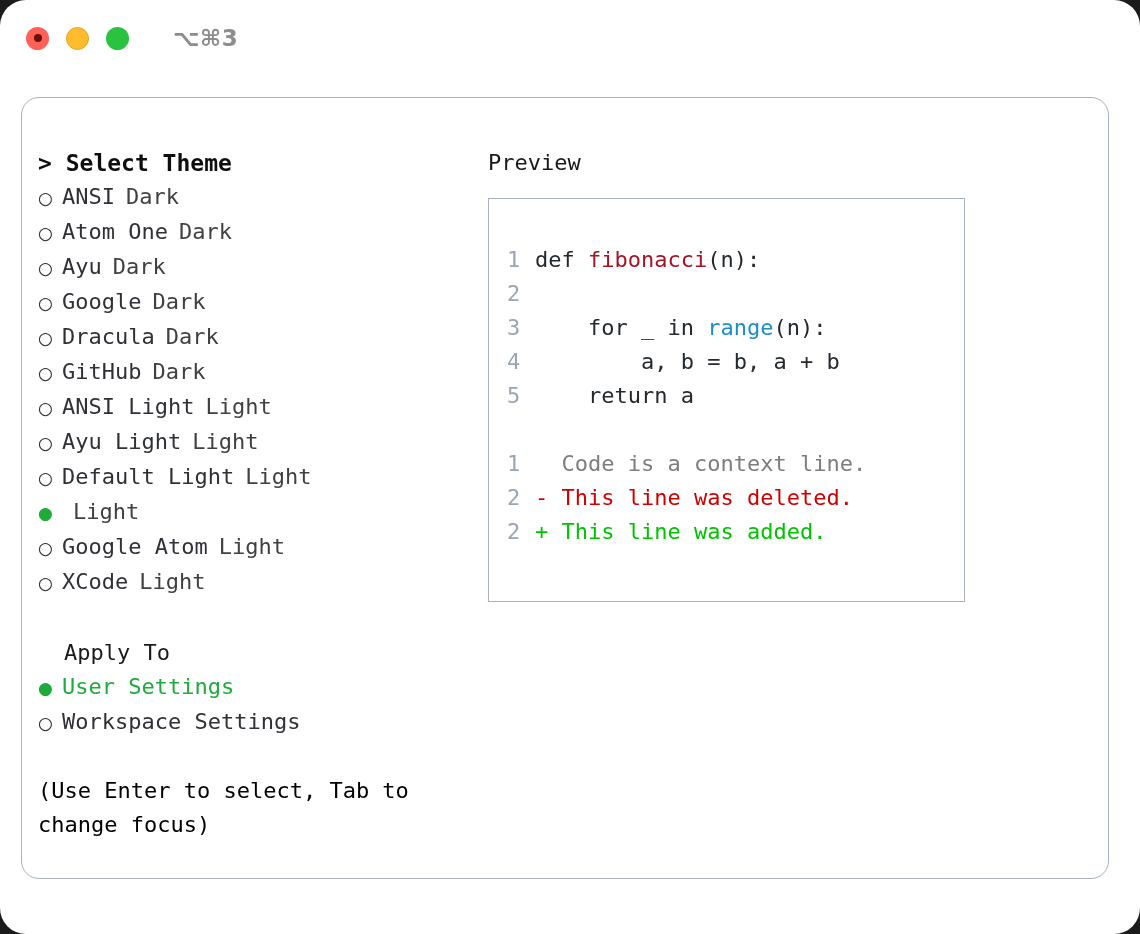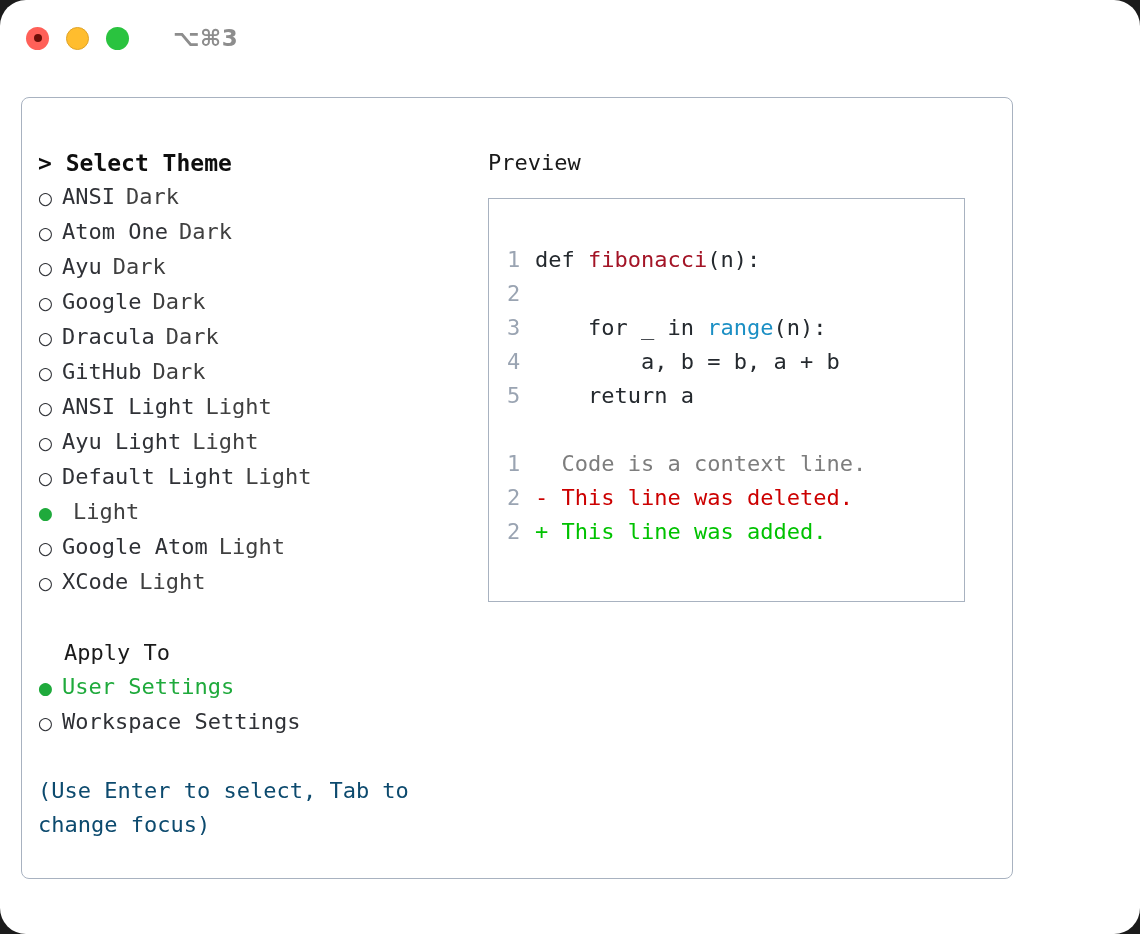--- a/index.html
+++ b/index.html
@@ -62,24 +62,24 @@
     font-weight: bold;
     letter-spacing: 0.5px;
     font-family: "DejaVu Sans", "Liberation Sans", sans-serif;
   }
 
   
   .panel {
     position: absolute;
     left: 21px;
     top: 97px;
-    width: 992px;
+    width: 1088px;
     height: 782px;
     border: 1px solid #a8b2c0;
-    border-radius: 8px;
+    border-radius: 18px;
     box-sizing: border-box;
   }
 
   .columns {
     display: flex;
     padding: 48px 0 0 0;
   }
   .col-left  { width: 466px; padding-left: 16px; box-sizing: border-box; }
   .col-right { flex: 1; }
 
@@ -118,21 +118,21 @@
     font-size: 22px;
     color: #1a1a1a;
     line-height: 34px;
     padding-left: 26px;
     white-space: pre;
   }
 
   .hint {
     margin-top: 34px;
     font-size: 22px;
-    color: #0c4a6e;
+    color: #000000;
     line-height: 34px;
     width: 400px;
     white-space: pre-wrap;
   }
 
   
   .preview-head {
     font-size: 22px;
     color: #1a1a1a;
     line-height: 34px;

